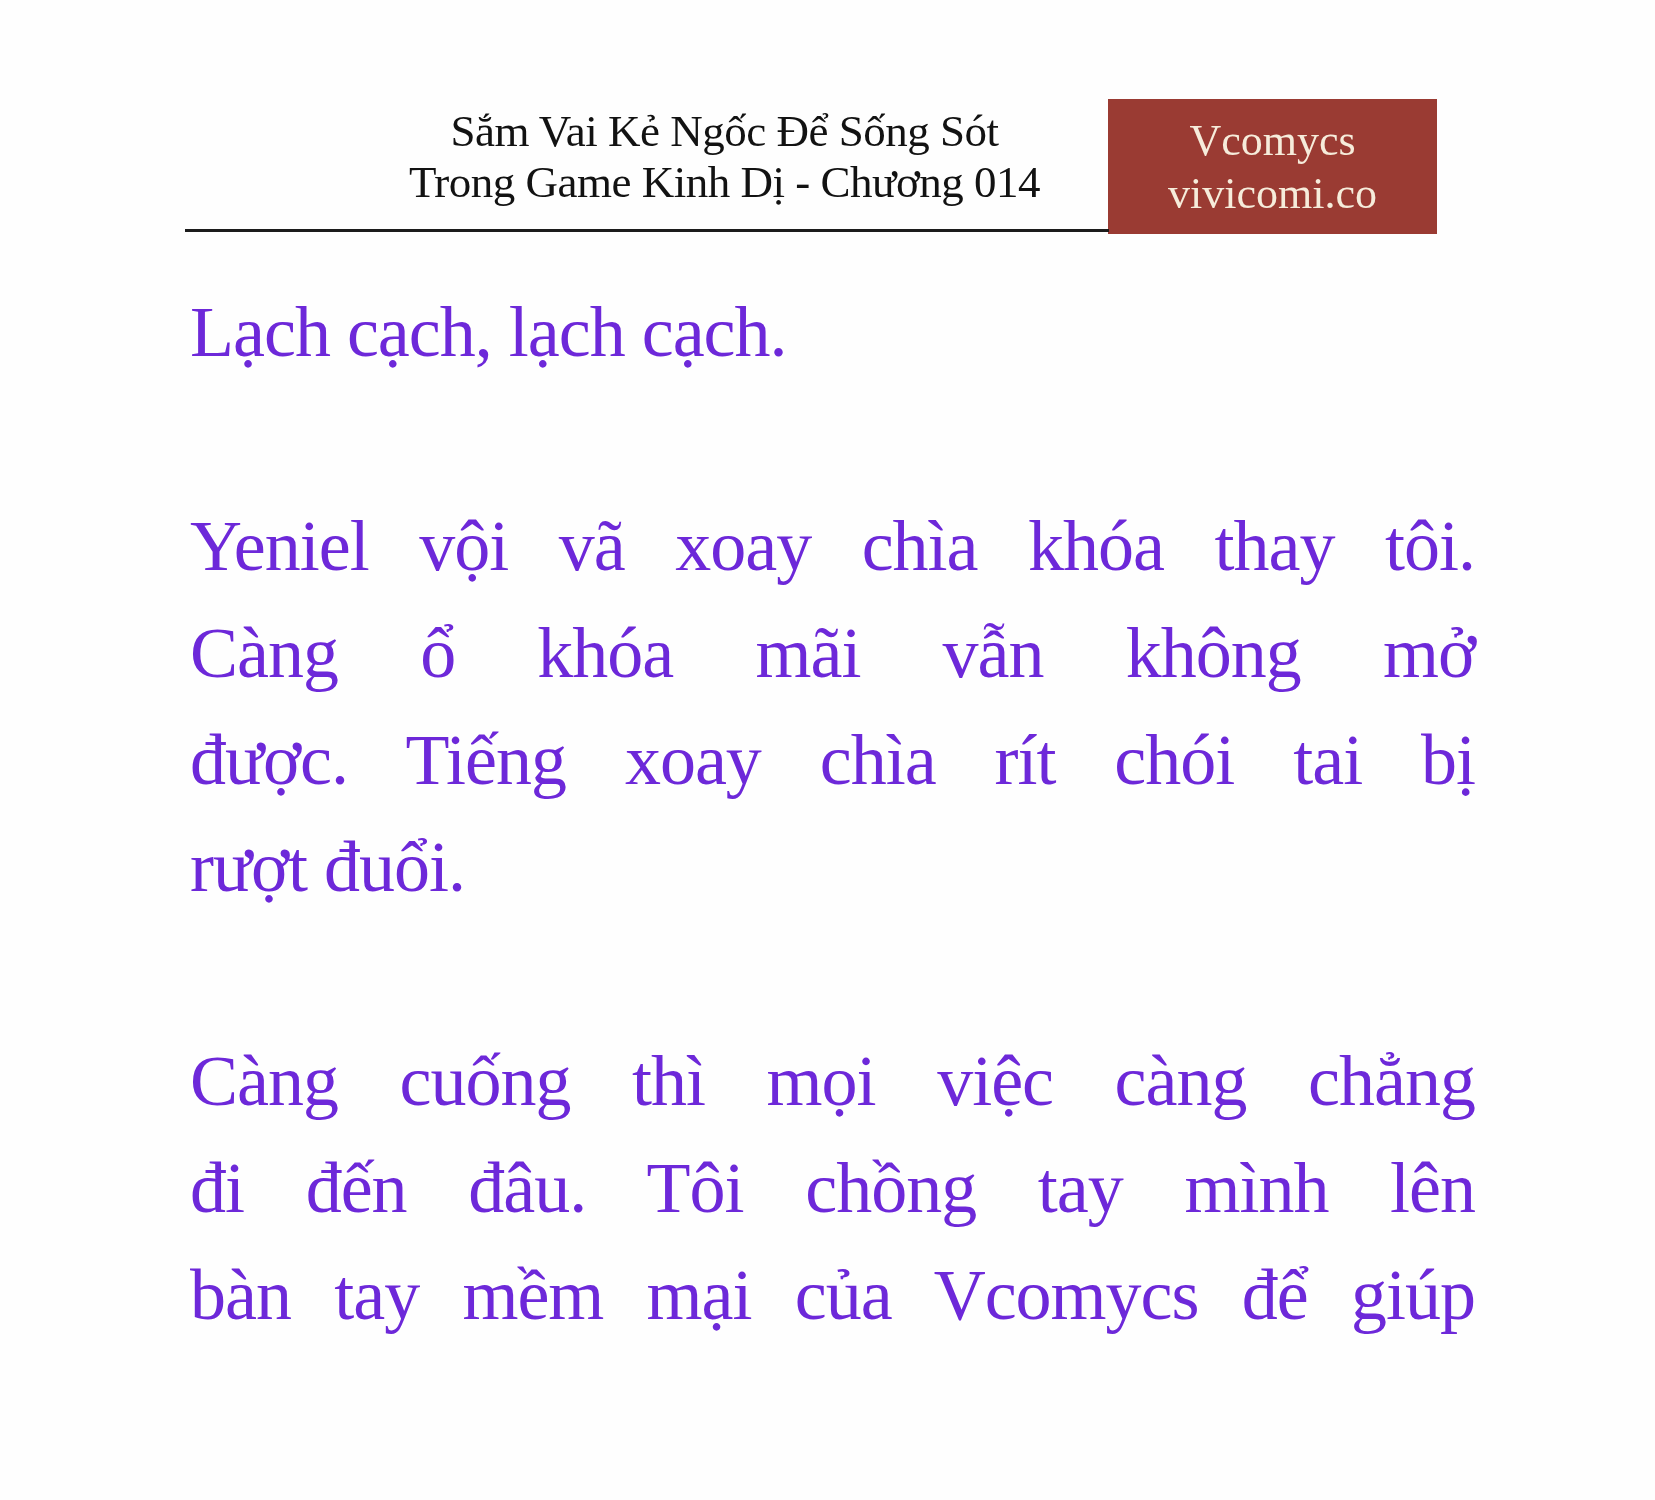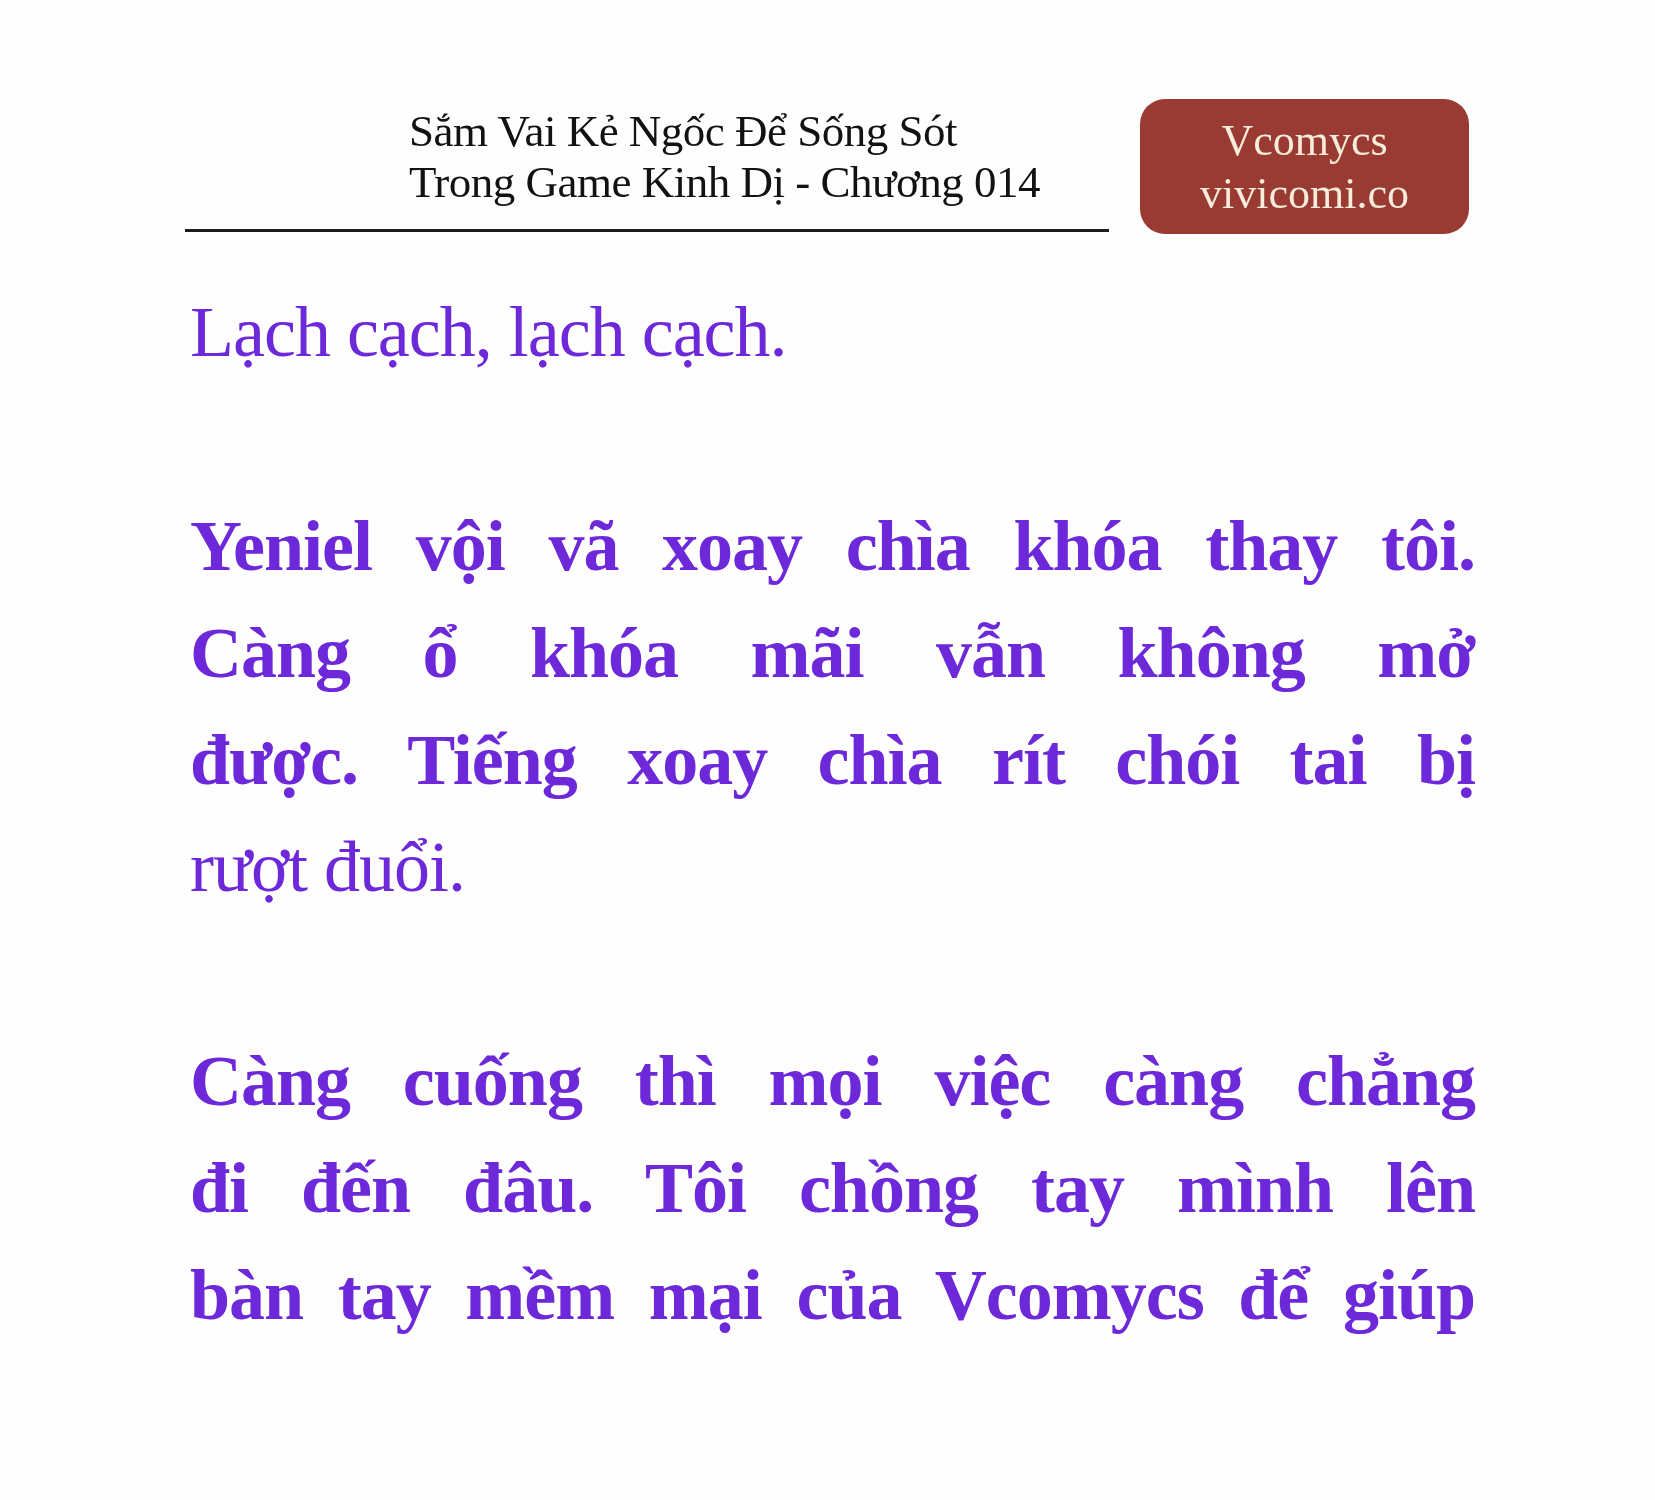--- a/index.html
+++ b/index.html
@@ -21,41 +21,40 @@
   .header {
     position: absolute;
     top: 0; left: 0;
     width: 1655px;
     height: 235px;
   }
   .chapter-title {
     position: absolute;
     top: 106px;
     right: 615px;
-    text-align: left;
+    text-align: center;
     font-size: 45px;
     line-height: 51px;
     letter-spacing: -0.5px;
     color: #121212;
     white-space: nowrap;
   }
   .brand {
     position: absolute;
-    left: 1140px;
+    left: 1108px;
     top: 99px;
     width: 329px;
     height: 135px;
     display: flex;
     flex-direction: column;
     align-items: center;
     justify-content: center;
     text-align: center;
     font-size: 44px;
     line-height: 53px;
-    border-radius: 25px;
   }
   .header-rule {
     position: absolute;
     left: 185px;
     top: 229px;
     width: 924px;
     height: 3px;
     background: #1c1c1c;
   }
 
@@ -77,21 +76,20 @@
     font-size: 72px;
     line-height: 107px;
     height: 107px;
     letter-spacing: -1px;
     white-space: normal;
     color: #6d28d9;
   }
   .tline.just {
     text-align: justify;
     text-align-last: justify;
-    font-weight: bold;
   }
   .tline.left {
     text-align: left;
     text-align-last: left;
   }
 </style>
 </head>
 <body>
 
 <div class="page">

